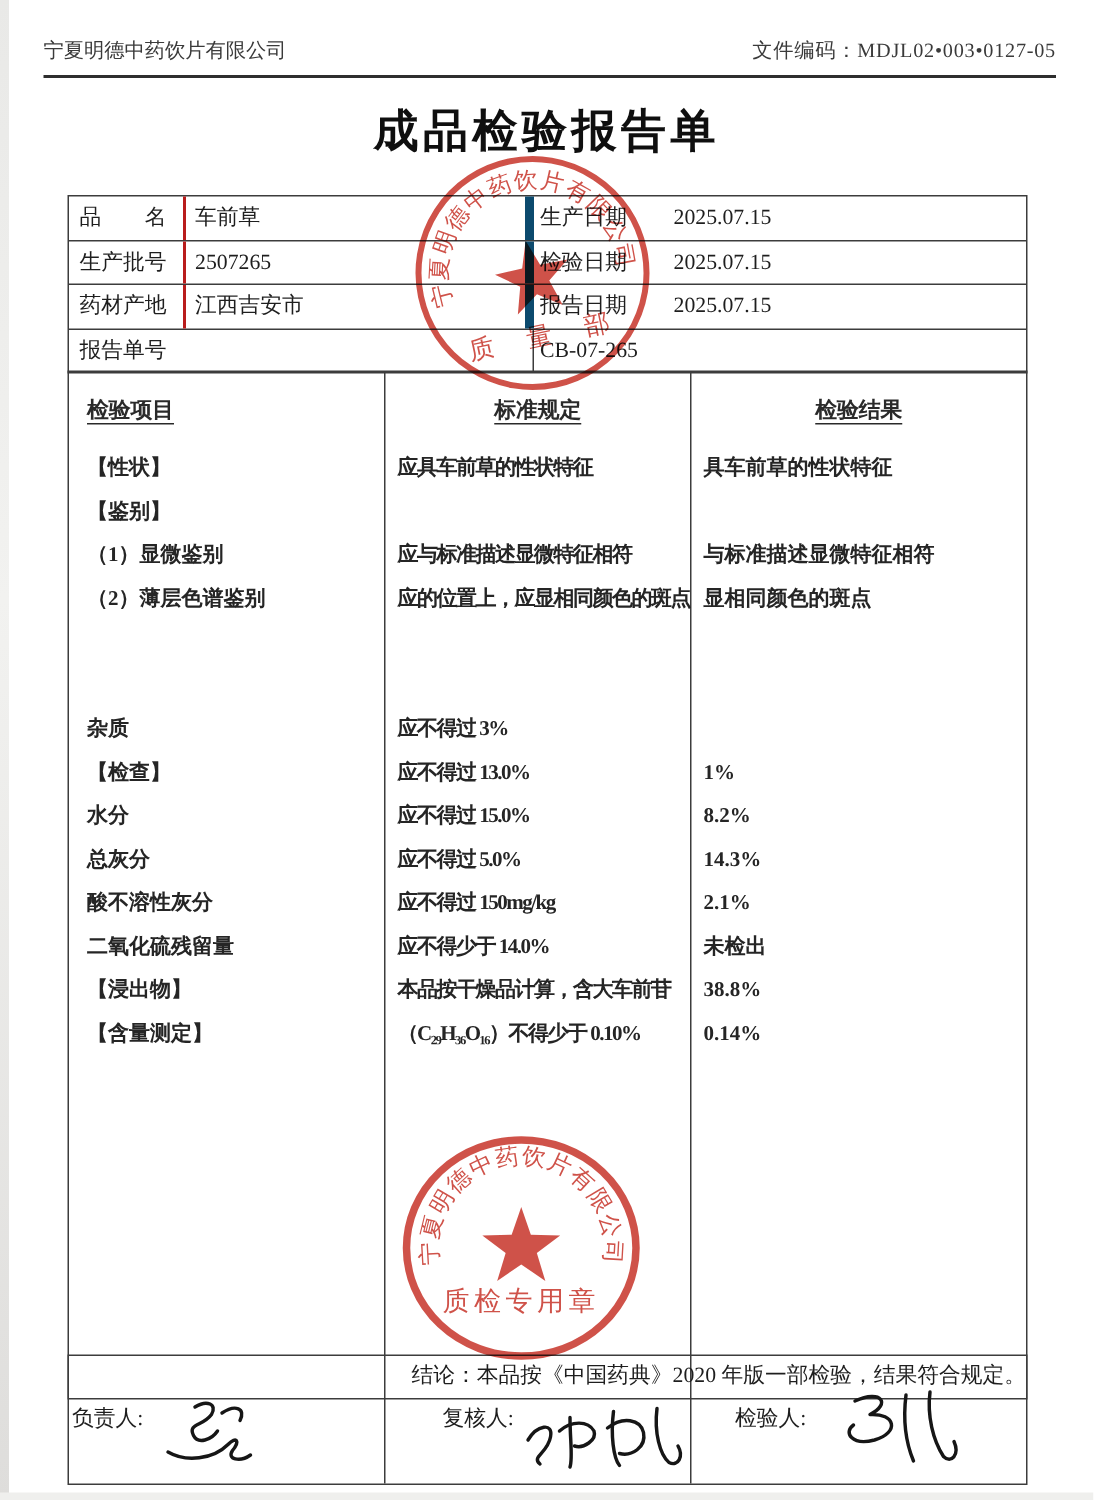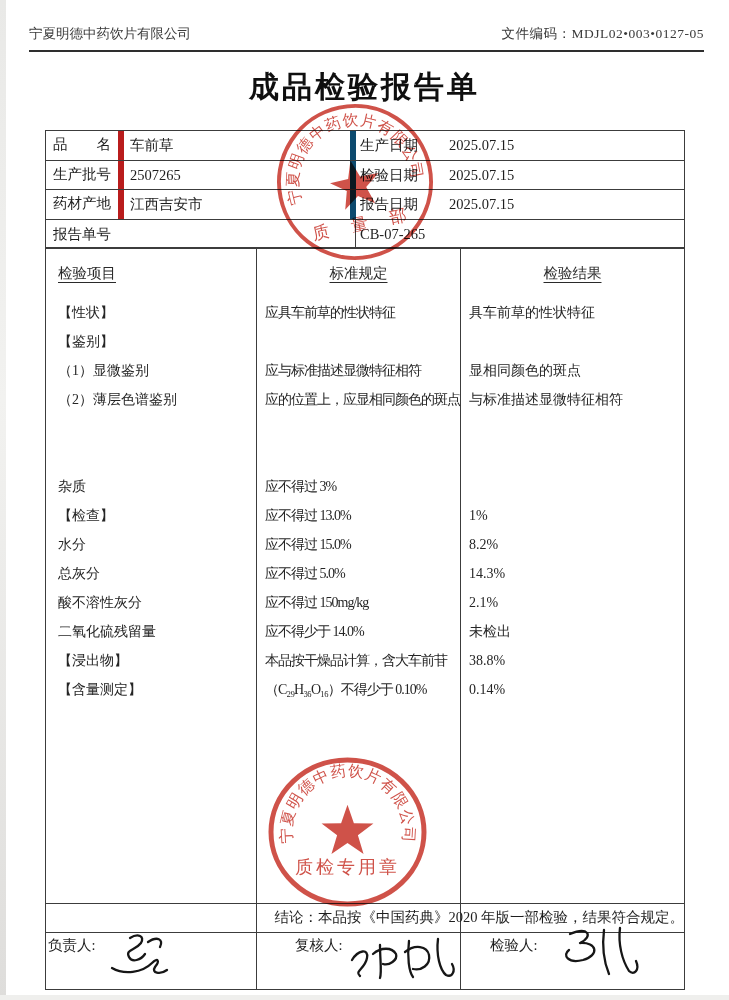--- a/index.html
+++ b/index.html
@@ -21,29 +21,29 @@
   
   .title{position:absolute;top:67px;left:0;width:100%;text-align:center;
     font-size:30px;font-weight:bold;letter-spacing:3px;color:#0f0f0f;}
 
   
   .info-table{position:absolute;left:45px;top:130px;width:640px;
     border:1.5px solid #3c3c3c;font-size:14.5px;box-sizing:border-box;}
   .info-row{display:flex;height:28.5px;line-height:28.5px;}
   .info-row + .info-row{border-top:1px solid #3c3c3c;}
   .ic{box-sizing:border-box;white-space:nowrap;overflow:hidden;}
-  .ic-l1{width:78px;padding-left:7px;border-right:6px solid #b91c1c;font-family:Liberation Mono, monospace;}
+  .ic-l1{width:78px;padding-left:7px;border-right:2px solid #b91c1c;}
   .ic-v1{width:232px;padding-left:6px;border-right:6px solid #0c4a6e;}
   .ic-span{width:310px;padding-left:7px;border-right:1px solid #3c3c3c;}
   .ic-r{flex:1;padding-left:4px;}
   .ic-r .rlabel{display:inline-block;width:89px;}
 
   
   .main-table{position:absolute;left:45px;top:247px;width:640px;height:743px;
-    border:1.5px solid #3c3c3c;box-sizing:border-box;display:flex;}
+    border:1.5px solid #3c3c3c;box-sizing:border-box;display:flex;font-weight:bold;}
   .mt-col{height:100%;box-sizing:border-box;}
   .mt-col1{width:211px;border-right:1px solid #3c3c3c;}
   .mt-col2{width:204px;border-right:1px solid #3c3c3c;}
   .mt-col3{flex:1;}
   .col-header{height:50px;display:flex;align-items:center;font-size:14.5px;color:#2a2a2a;}
   .mt-col1 .col-header{padding-left:12px;}
   .mt-col2 .col-header,.mt-col3 .col-header{justify-content:center;}
   .hdr-label{text-decoration:underline;text-underline-offset:4px;}
   .line{height:29px;line-height:29px;font-size:14px;white-space:nowrap;color:#252525;}
   .mt-col1 .line{padding-left:12px;}
@@ -160,22 +160,22 @@
         <div class="line">（C₂₉H₃₆O₁₆）不得少于 0.10%</div>
       </div>
   </div>
   <div class="mt-col mt-col3">
     <div class="col-header">
         <span class="hdr-label">检验结果</span>
       </div>
     <div>
         <div class="line">具车前草的性状特征</div>
         <div class="line">&nbsp;</div>
+        <div class="line">与标准描述显微特征相符</div>
         <div class="line">显相同颜色的斑点</div>
-        <div class="line">与标准描述显微特征相符</div>
         <div class="line">&nbsp;</div>
         <div class="line">&nbsp;</div>
         <div class="line">&nbsp;</div>
         <div class="line">1%</div>
         <div class="line">8.2%</div>
         <div class="line">14.3%</div>
         <div class="line">2.1%</div>
         <div class="line">未检出</div>
         <div class="line">38.8%</div>
         <div class="line">0.14%</div>

